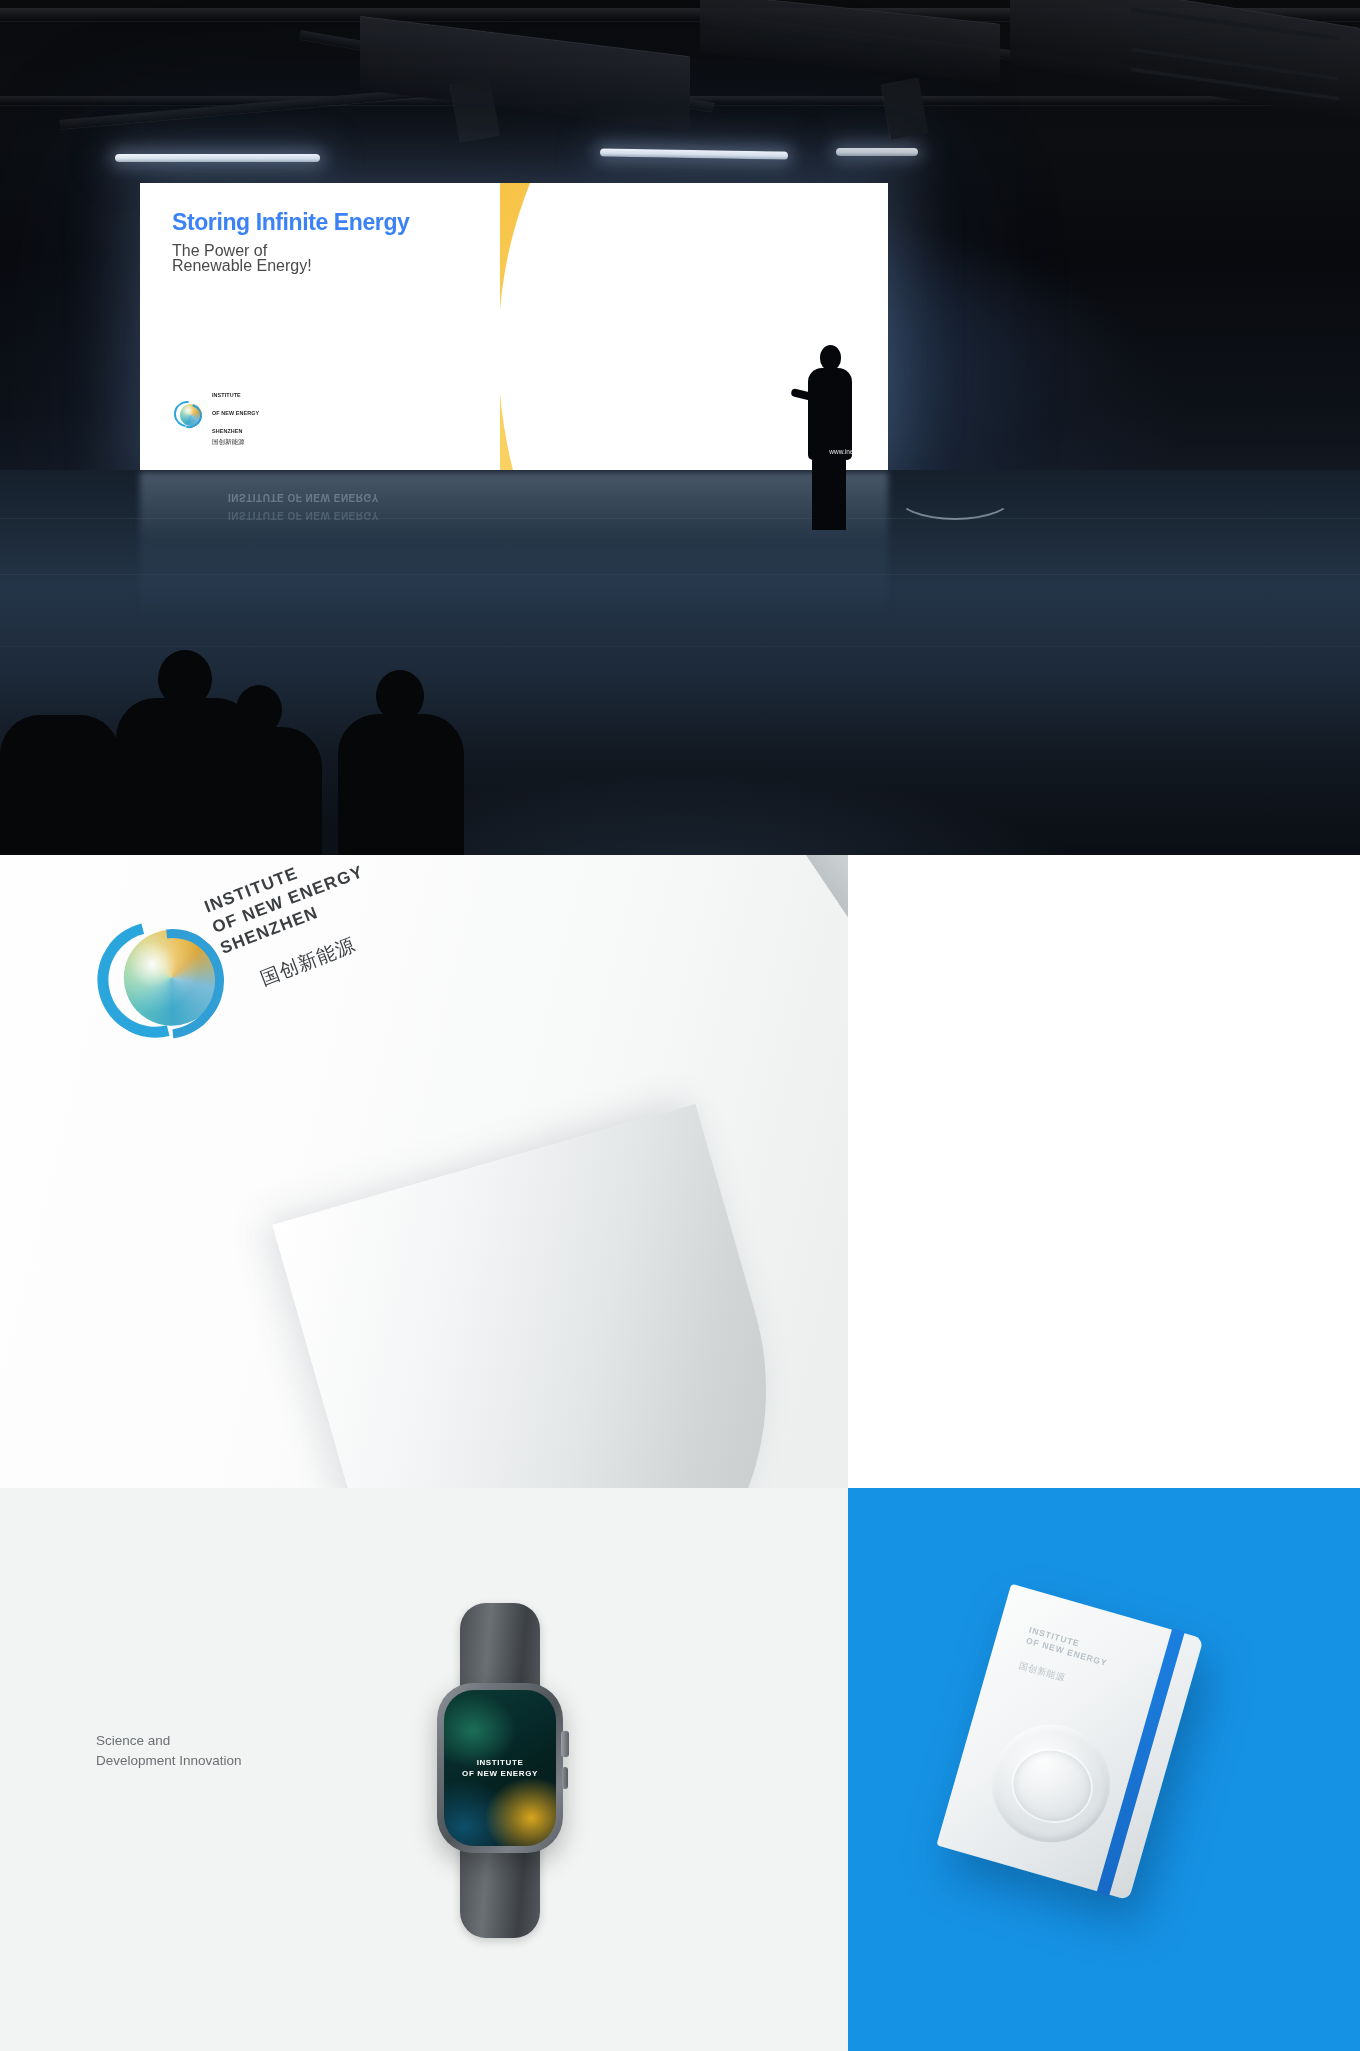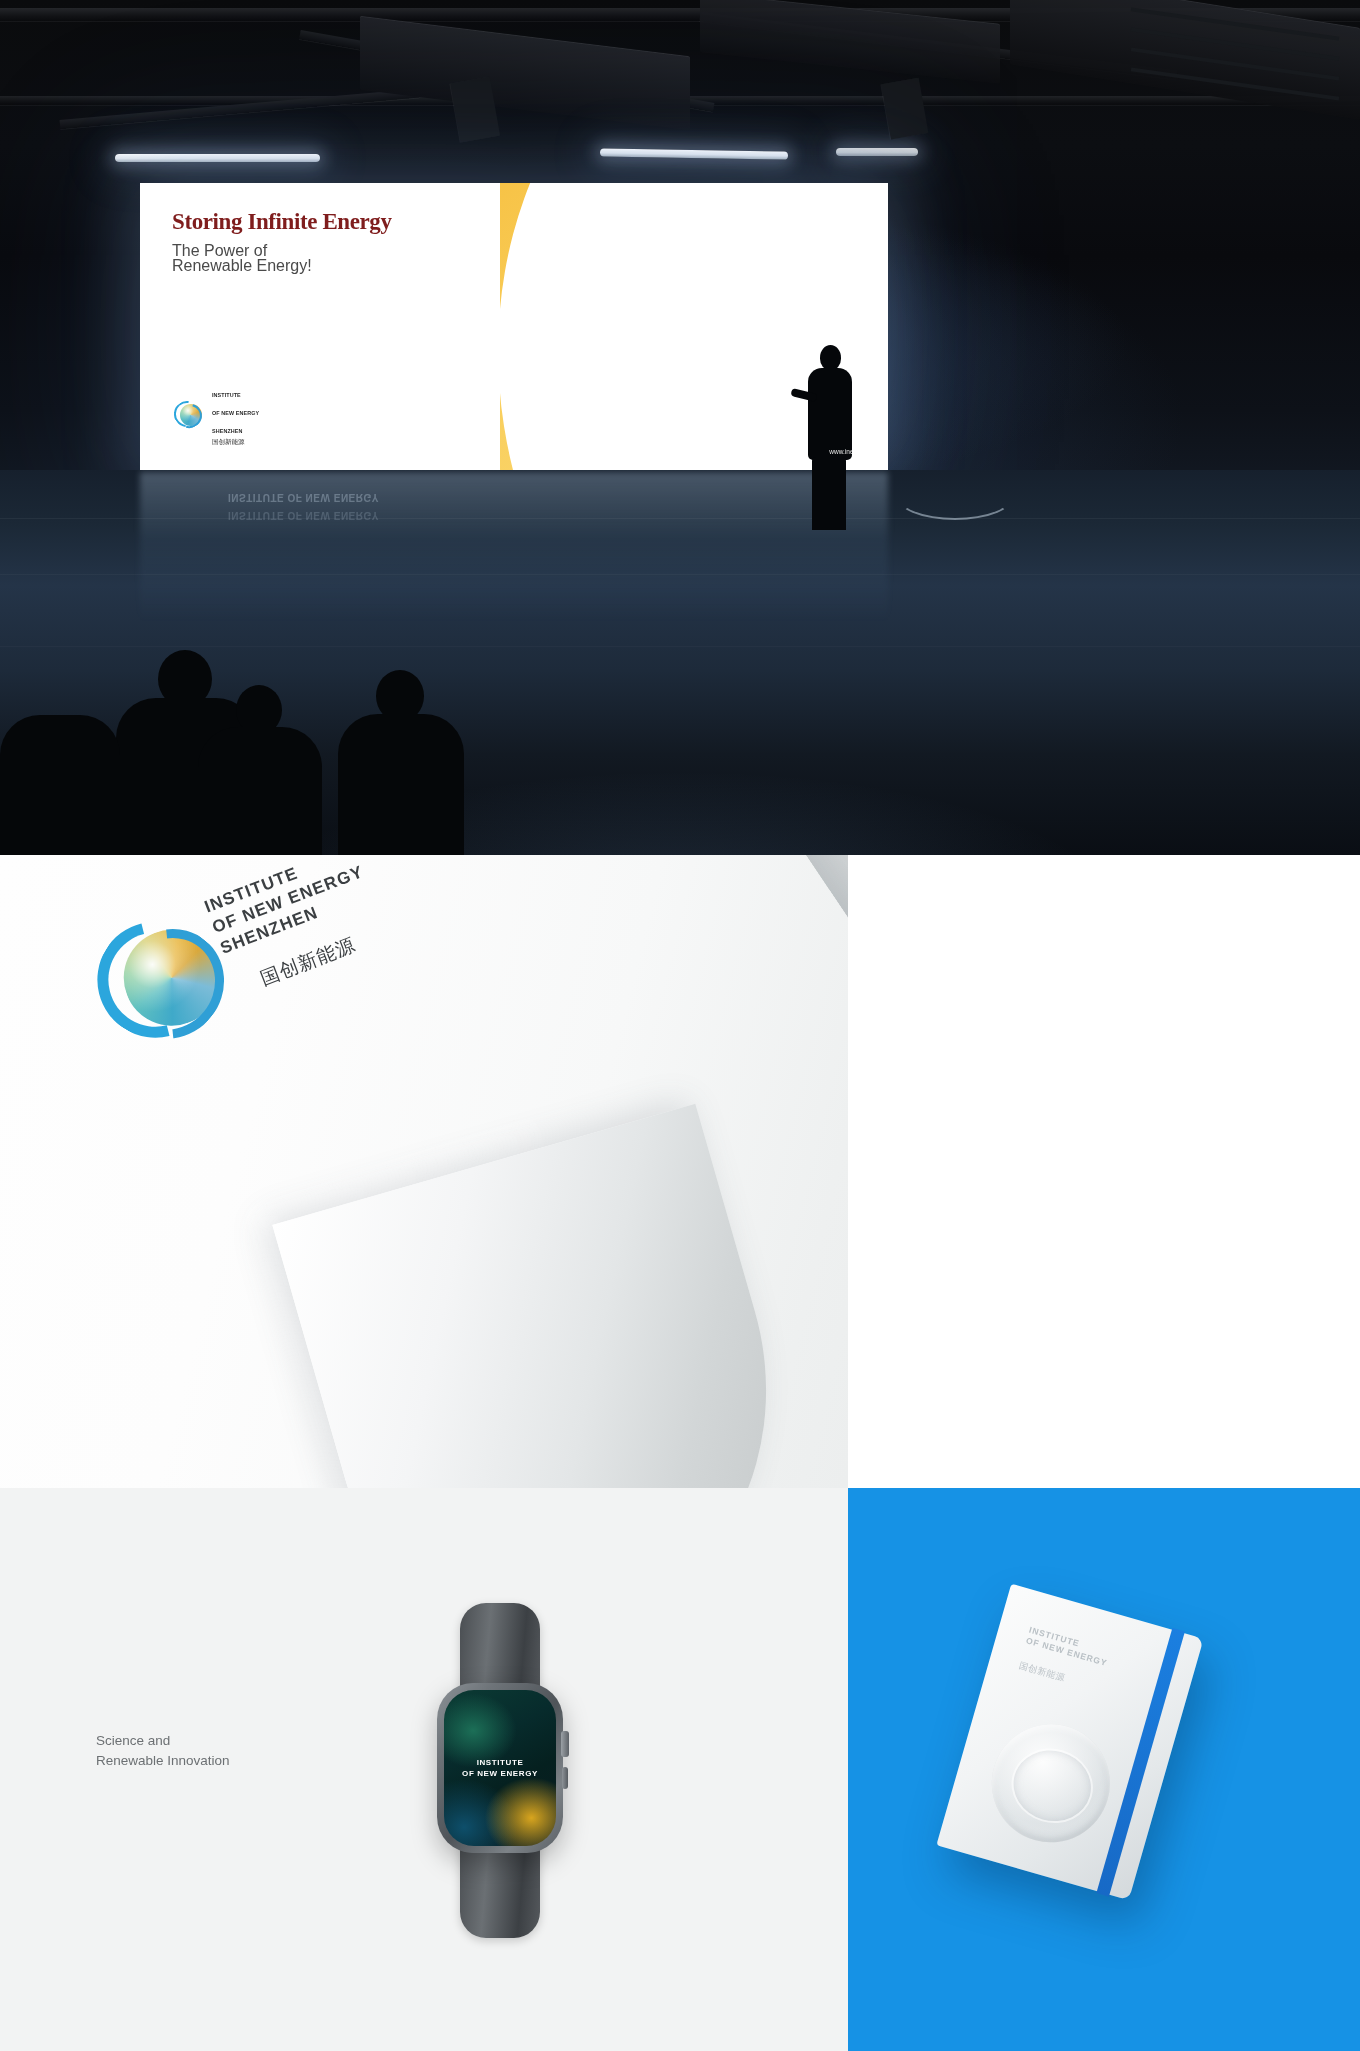--- a/index.html
+++ b/index.html
@@ -112,21 +112,21 @@
   }
   .bb-bluearc {
     position:absolute; left:330px; top:150px; width:760px; height:600px;
     border-radius:50%;
     background:linear-gradient(120deg,rgba(120,185,235,.95),rgba(215,236,250,.95) 55%,rgba(255,255,255,.9));
   }
   .bb-white-cover { position:absolute; left:0; top:0; width:360px; height:288px; background:#fff; }
 
   .bb-title {
     position:absolute; left:32px; top:26px; font-size:23px; font-weight:bold;
-    letter-spacing:-.4px; color:#7f1d1d; z-index:6;font-family:Liberation Serif, serif;
+    letter-spacing:-.4px; color:#3b82f6; z-index:6;
   }
   .bb-sub {
     position:absolute; left:32px; top:60px; font-size:16px; line-height:15px;
     color:#4a4a4a; z-index:6; white-space:pre-line;
   }
   .bb-logo { position:absolute; left:34px; bottom:24px; display:flex; align-items:center; gap:8px; z-index:6; }
   .bb-logo-words { font-size:5.4px; line-height:6.4px; font-weight:bold; color:#2b2b2b; letter-spacing:.1px; white-space:pre-line; }
   .bb-logo-cn { font-size:6.5px; color:#2b2b2b; margin-top:1px; }
   .bb-url { position:absolute; right:20px; bottom:16px; font-size:6.5px; color:#ffffff; opacity:.9; z-index:6; }
 
@@ -426,21 +426,21 @@
 OF NEW ENERGY
 SHENZHEN</div>
     <div class="paper-cn" style="left:258px;top:94px;">国创新能源</div>
   </div>
 
 </section>
 
 <section class="panel-products">
   <div class="prod-left">
     <div class="prod-caption">Science and
-Renewable Innovation</div>
+Development Innovation</div>
     <div class="watch">
       <div class="band top"></div>
       <div class="band bot"></div>
       <div class="watch-case">
         <div class="watch-screen">
           <div class="watch-text">INSTITUTE
 OF NEW ENERGY</div>
         </div>
         <div class="crown"></div>
         <div class="crown2"></div>

